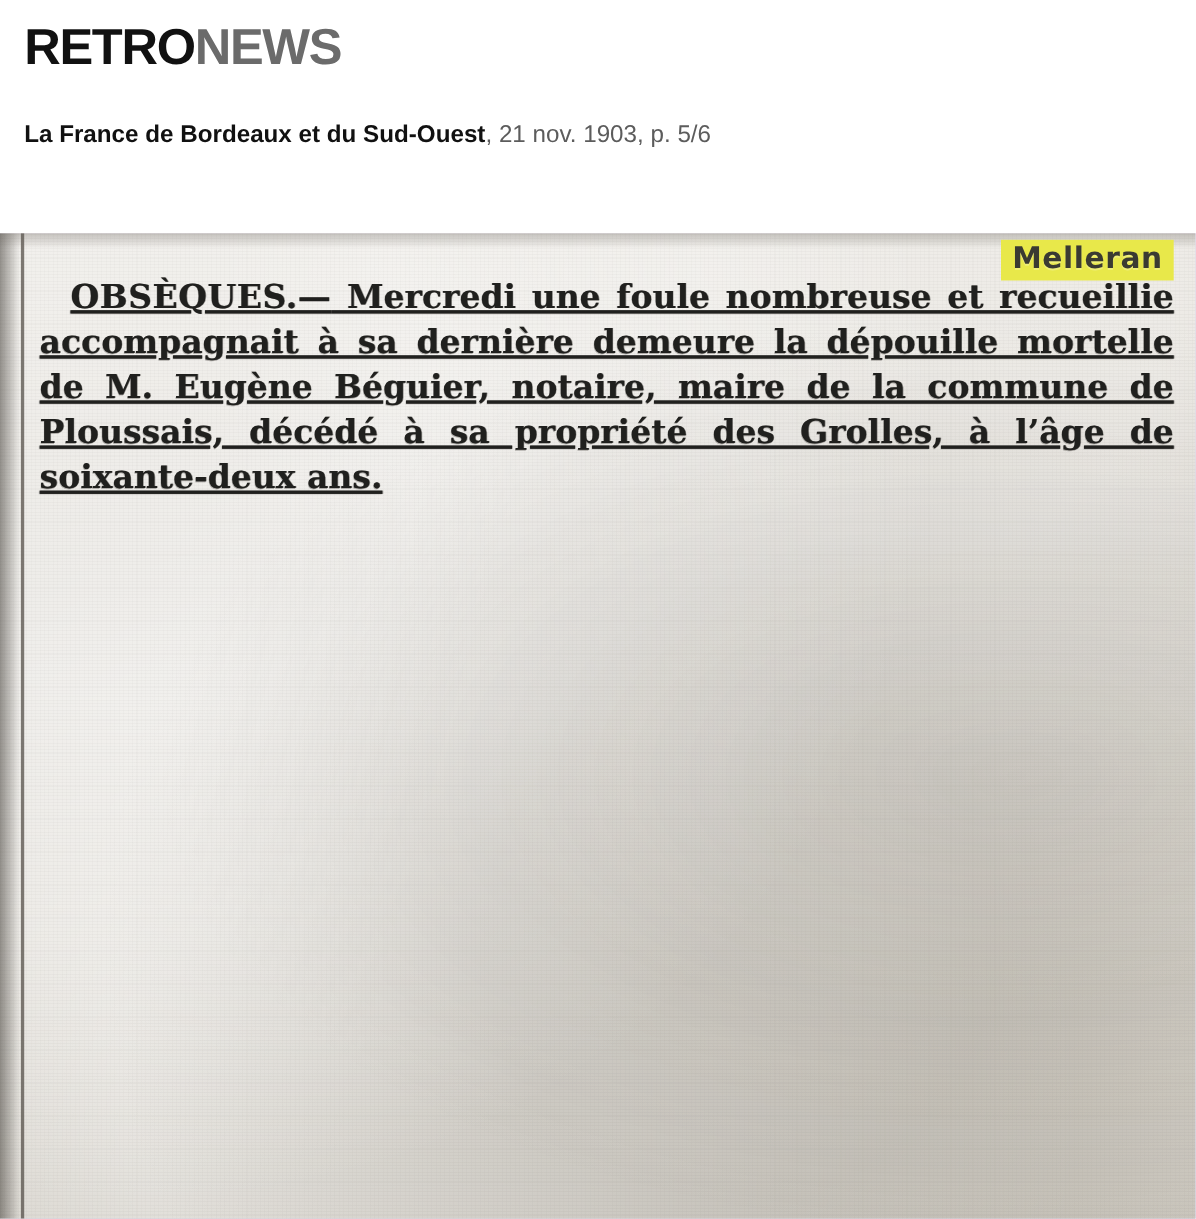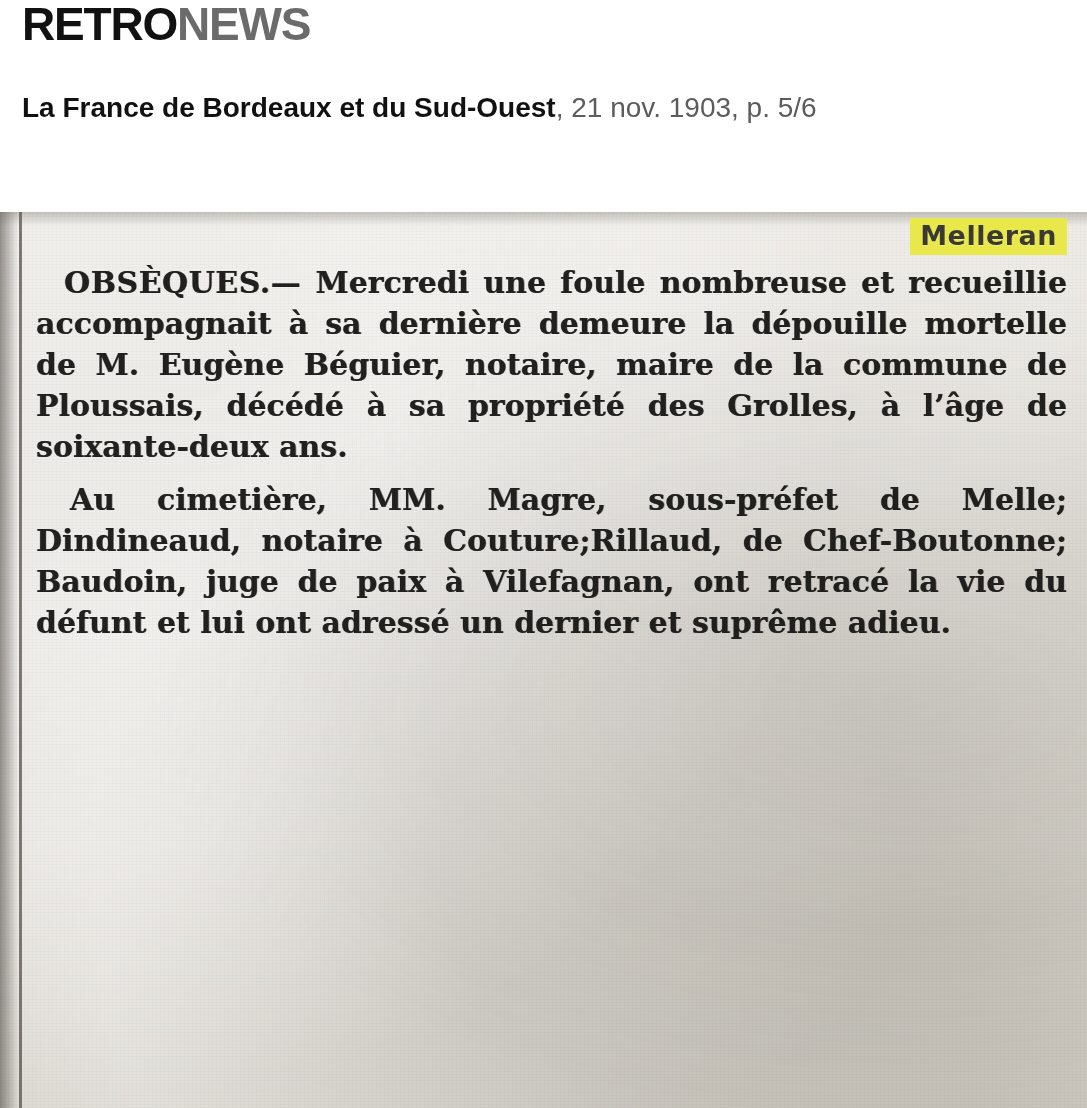--- a/index.html
+++ b/index.html
@@ -14,36 +14,36 @@
     overflow: hidden;
   }
   .page {
     width: 1087px;
     height: 1108px;
     position: relative;
     background: #ffffff;
   }
   
   .header {
-    padding: 0 22px 0 22px;
+    padding: 18px 22px 0 22px;
   }
   .logo {
     font-size: 46px;
     font-weight: 800;
     letter-spacing: -1.2px;
     line-height: 1.05;
     margin: 0 0 0 0;
     white-space: nowrap;
   }
   .logo .retro { color: #111111; }
   .logo .news  { color: #6b6b6b; }
 
   .source-line {
     margin-top: 42px;
-    font-size: 28px;
+    font-size: 22px;
     line-height: 1.3;
     color: #4a4a4a;
     white-space: nowrap;
   }
   .source-line .pub {
     color: #111111;
     font-weight: 700;
   }
   .source-line .meta {
     color: #5c5c5c;
@@ -131,22 +131,23 @@
     font-weight: 700;
     font-size: 30px;
     line-height: 41px;
     text-align: justify;
     text-shadow:
       0.6px 0 0 rgba(40,38,34,0.45),
       -0.4px 0.4px 0 rgba(40,38,34,0.30);
     filter: blur(0.18px);
   }
   .article p {
-    margin: 12px 0 0 0;
+    margin: 0 0 0 0;
     text-indent: 34px;
+    text-decoration: underline;
   }
   .article p.first {
     text-indent: 28px;
   }
   .headword {
     letter-spacing: 0.5px;
   }
   .scanline-fade {
     position: absolute;
     inset: 0;
@@ -177,20 +178,19 @@
     <div class="clip">
       <div class="grain"></div>
       <div class="col-rule"></div>
       <div class="edge-shadow-left"></div>
       <div class="edge-shadow-top"></div>
 
       <div class="highlight-tag">Melleran</div>
 
       <div class="article">
         <p class="first"><span class="headword">OBSÈQUES.—</span><span> Mercredi une foule nombreuse et recueillie accompagnait à sa dernière demeure la dépouille mortelle de M. Eugène Béguier, notaire, maire de la commune de Ploussais, décédé à sa propriété des Grolles, à l’âge de soixante-deux ans.</span></p>
-        <p><span>Au cimetière, MM. Magre, sous-préfet de Melle; Dindineaud, notaire à Couture;Rillaud, de Chef-Boutonne; Baudoin, juge de paix à Vilefagnan, ont retracé la vie du défunt et lui ont adressé un dernier et suprême adieu.</span></p>
       </div>
 
       <div class="scanline-fade"></div>
     </div>
   </div>
 
 </div>
 
 </body></html>

